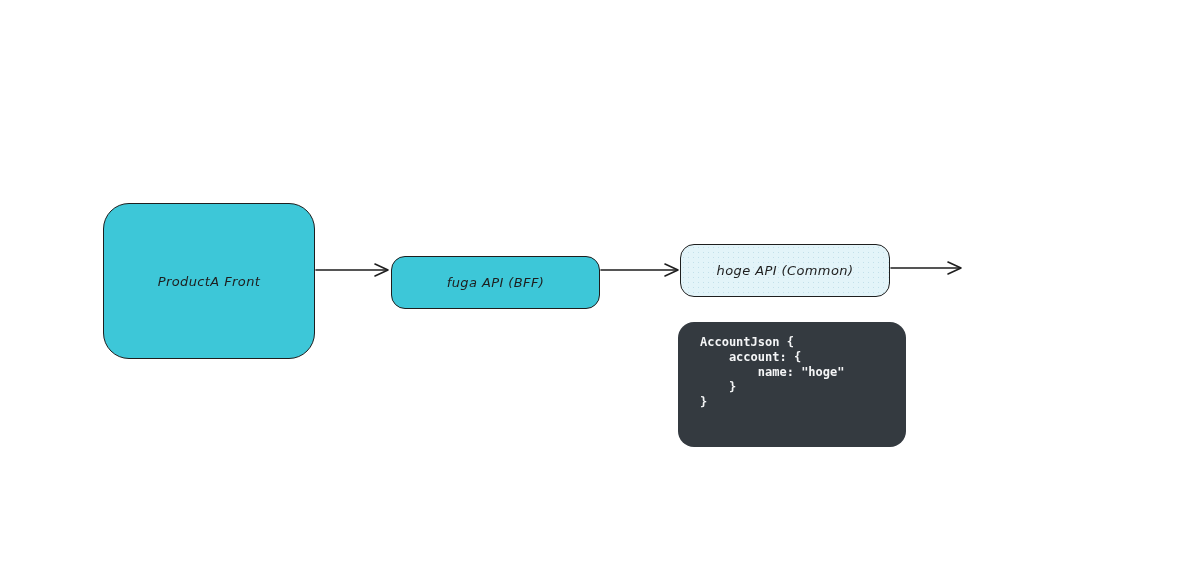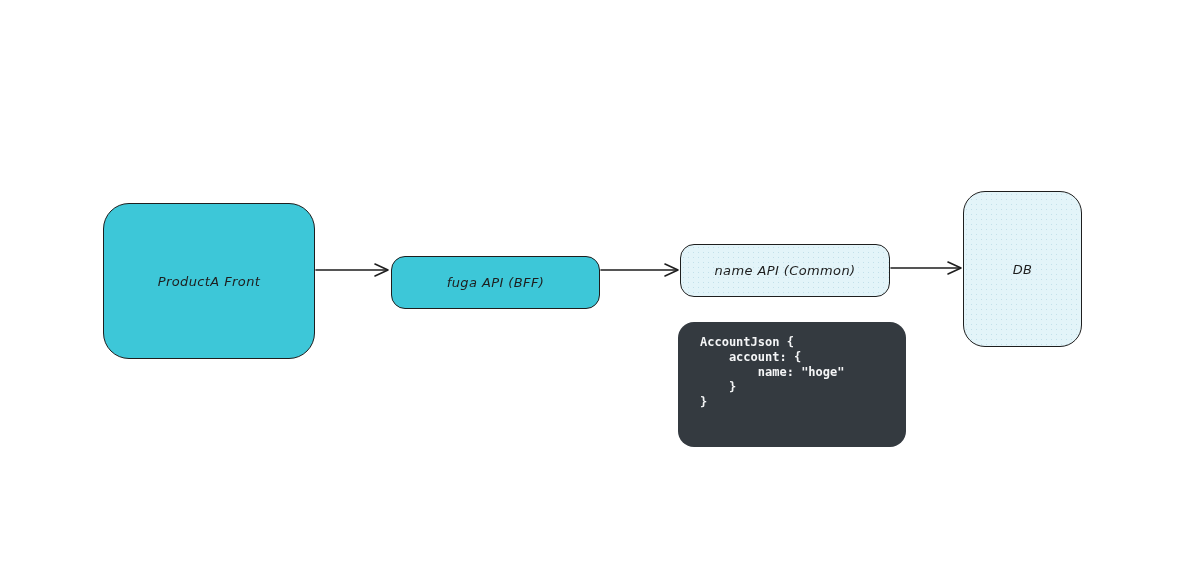--- a/index.html
+++ b/index.html
@@ -109,26 +109,23 @@
 
   <div class="node node-teal node-product">
     <span class="label">ProductA Front</span>
   </div>
 
   <div class="node node-teal node-hoge">
     <span class="label">fuga API (BFF)</span>
   </div>
 
   <div class="node node-light node-fuga">
-    <span class="label">name API (Common)</span>
+    <span class="label">hoge API (Common)</span>
   </div>
 
-  <div class="node node-light node-db">
-    <span class="label">DB</span>
-  </div>
 
   <div class="code-block">
     <pre>AccountJson {
     account: {
         name: "hoge"
     }
 }</pre>
   </div>
 
 </div>

